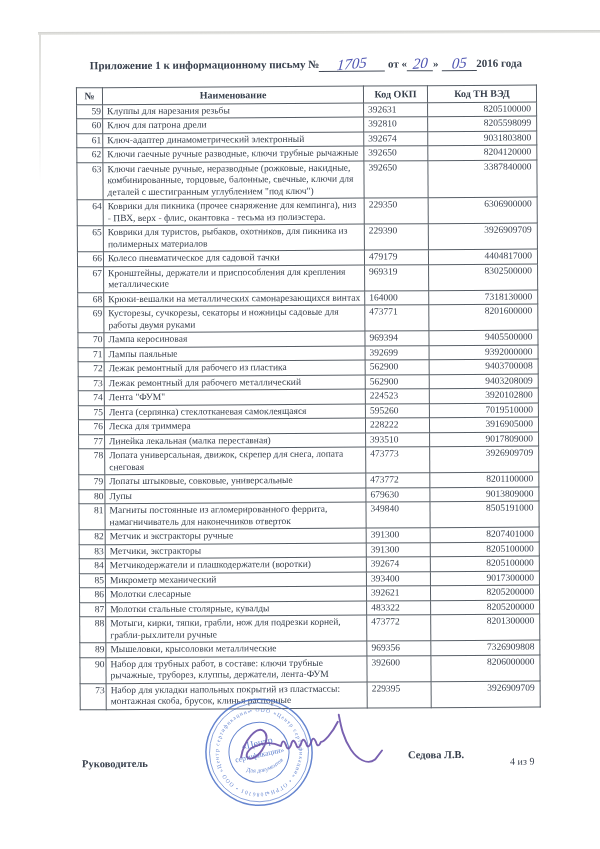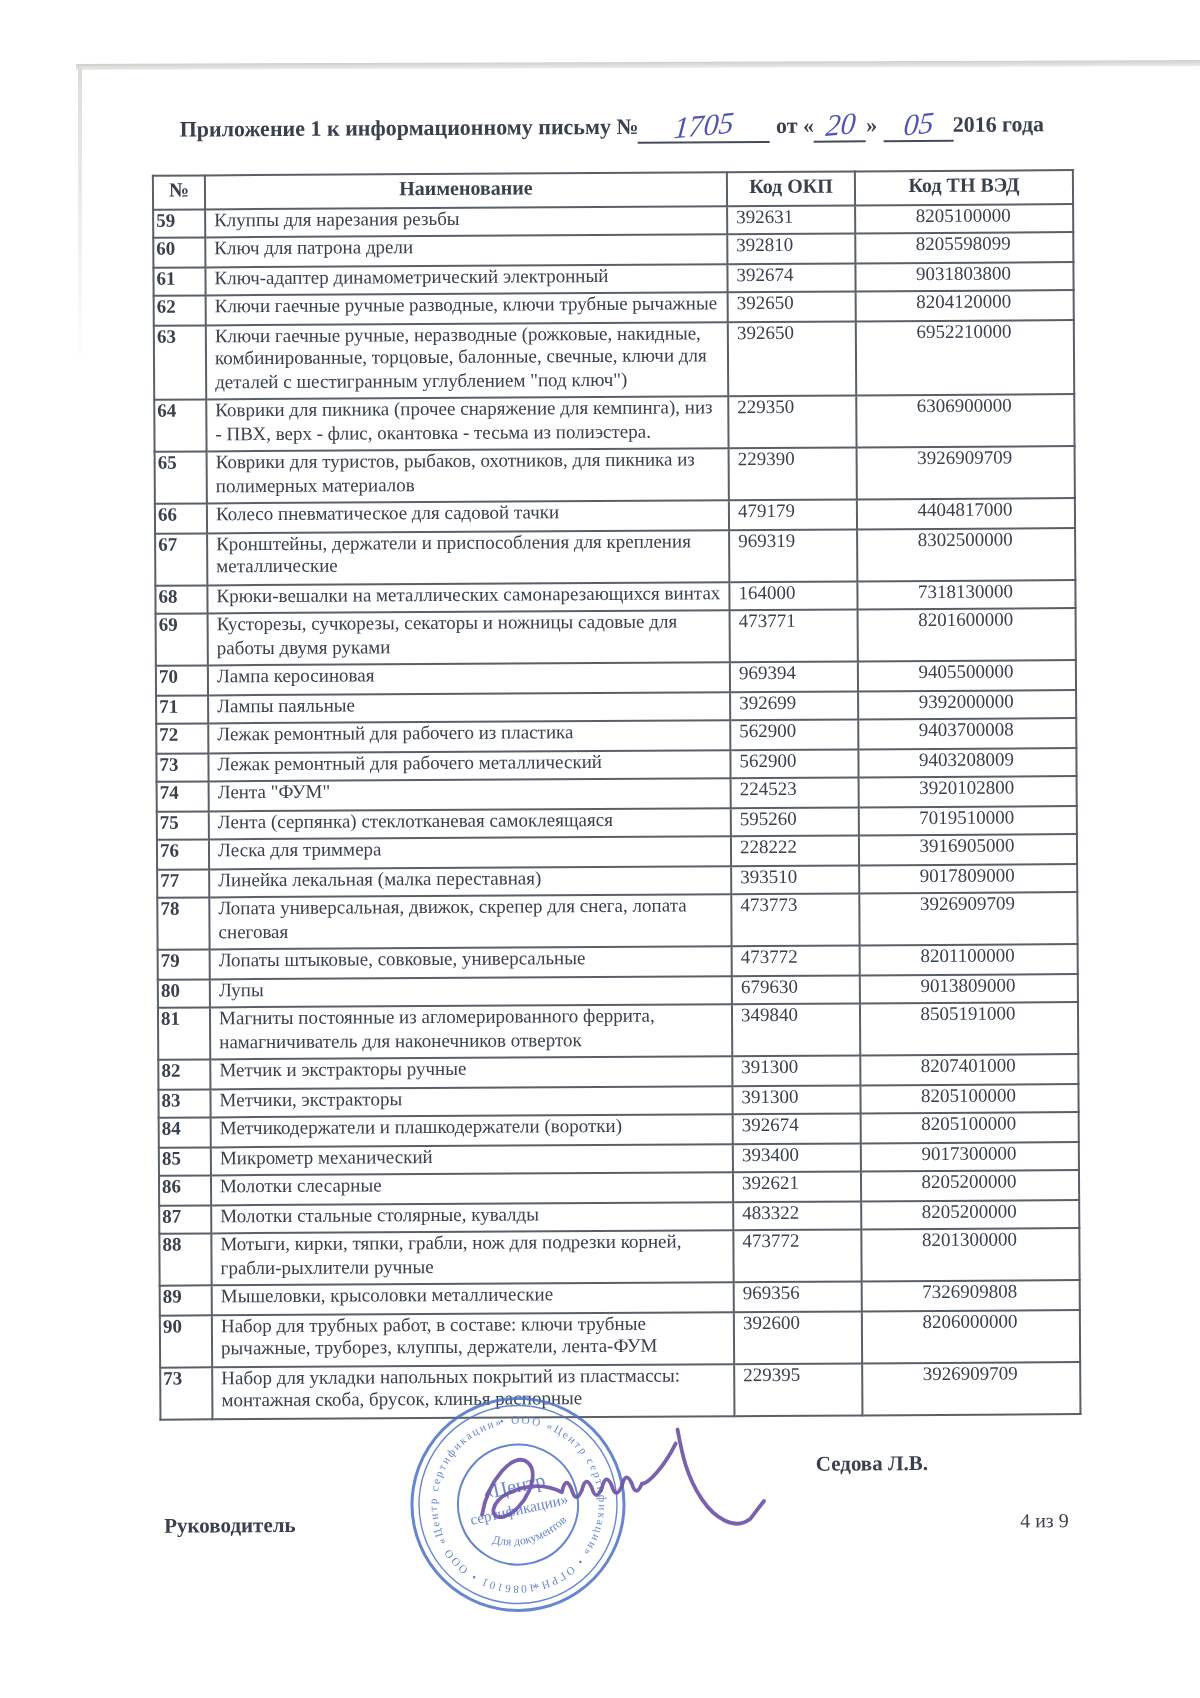--- a/index.html
+++ b/index.html
@@ -16,27 +16,27 @@
   .title{position:absolute;left:92px;top:58px;font-weight:bold;font-size:11px;white-space:nowrap;}
   .blank{display:inline-block;border-bottom:1.2px solid #454c59;text-align:center;height:13px;line-height:11px;vertical-align:baseline;overflow:visible;}
   .blank.b1{width:66px;} .blank.b2{width:26px;} .blank.b3{width:35px;}
   .hand{font-style:italic;font-size:15px;font-weight:normal;color:#4f55b2;
     display:inline-block;transform:rotate(-5deg) skewX(-10deg);position:relative;top:1px;}
 
   table.doc-table{position:absolute;left:78px;top:86px;width:460px;border-collapse:collapse;table-layout:fixed;}
   .doc-table th,.doc-table td{border:1px solid #596068;vertical-align:top;
     font-size:9.5px;line-height:11.5px;padding:1px 4px;}
   .doc-table th{font-size:10px;font-weight:bold;text-align:center;padding:2px 2px;}
-  .doc-table td.c-num{text-align:left;padding:1px 1px;font-weight:bold;}
+  .doc-table td.c-num{text-align:right;padding:1px 1px;}
   .doc-table td.c-okp{text-align:left;}
-  .doc-table td.c-ved{text-align:center;padding-right:5px;}
+  .doc-table td.c-ved{text-align:right;padding-right:5px;}
 
   .footer-label{position:absolute;font-weight:bold;font-size:10.5px;}
   .role{left:80px;top:731px;margin-top:26px;}
-  .signer{left:406px;top:728px;}
+  .signer{left:406px;top:750px;}
   .pagenum{position:absolute;left:508px;top:757px;font-size:10px;}
 
   .stamp{position:absolute;left:201px;top:696px;width:112px;height:112px;opacity:.85;}
   .signature{position:absolute;left:233px;top:712px;width:162px;height:62px;opacity:.9;}
 </style>
 </head>
 <body>
 
 <div class="edge-top"></div>
 <div class="edge-left"></div>
@@ -86,21 +86,21 @@
         <tr>
       <td class="c-num">62</td>
       <td class="c-name">Ключи гаечные ручные разводные, ключи трубные рычажные</td>
       <td class="c-okp">392650</td>
       <td class="c-ved">8204120000</td>
     </tr>
         <tr>
       <td class="c-num">63</td>
       <td class="c-name">Ключи гаечные ручные, неразводные (рожковые, накидные, комбинированные, торцовые, балонные, свечные, ключи для деталей с шестигранным углублением "под ключ")</td>
       <td class="c-okp">392650</td>
-      <td class="c-ved">6952210000</td>
+      <td class="c-ved">3387840000</td>
     </tr>
         <tr>
       <td class="c-num">64</td>
       <td class="c-name">Коврики для пикника (прочее снаряжение для кемпинга), низ - ПВХ, верх - флис, окантовка - тесьма из полиэстера.</td>
       <td class="c-okp">229350</td>
       <td class="c-ved">6306900000</td>
     </tr>
         <tr>
       <td class="c-num">65</td>
       <td class="c-name">Коврики для туристов, рыбаков, охотников, для пикника из полимерных материалов</td>

